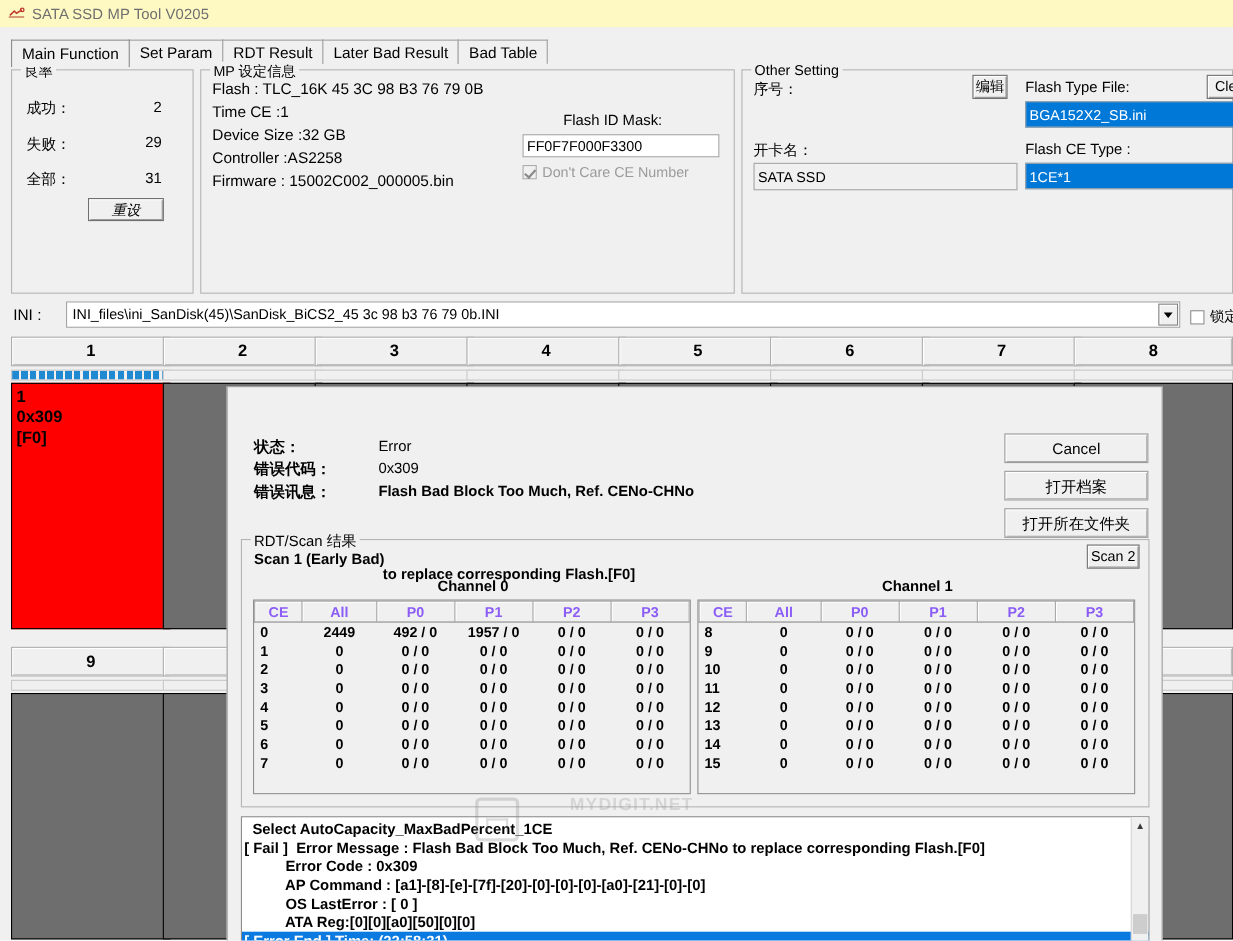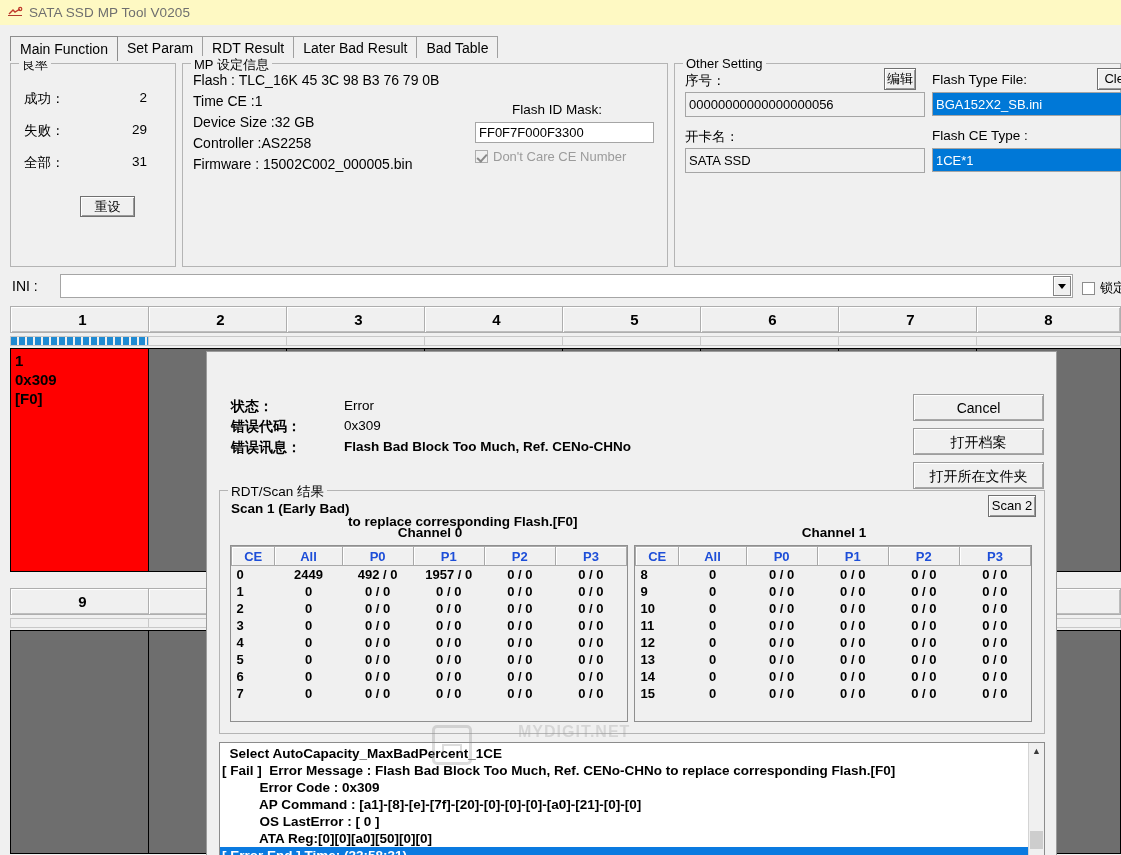--- a/index.html
+++ b/index.html
@@ -394,21 +394,21 @@
     font-size: 13px;
   }
   .ch-table th {
     background: #f0f0f0;
     border: 1px solid #a9a9a9;
     box-shadow: inset 1px 1px 0 #ffffff;
     font-size: 13px;
     font-weight: bold;
     height: 18px;
     padding: 0;
-    color: #1d4ed8;
+    color: #8b5cf6;
   }
   .ch-table td {
     border: none;
     font-size: 13px;
     font-weight: bold;
     height: 17px;
     padding: 0;
     text-align: center;
     color: #000;
   }
@@ -531,21 +531,21 @@
   </div>
 
   <div class="groupbox" id="gb-yield">
     <span class="gb-title">良率</span>
     <span class="yield-row yield-label" style="top:26px;">成功：</span>
     <span class="yield-row yield-val" style="top:26px;">2</span>
     <span class="yield-row yield-label" style="top:58px;">失败：</span>
     <span class="yield-row yield-val" style="top:58px;">29</span>
     <span class="yield-row yield-label" style="top:90px;">全部：</span>
     <span class="yield-row yield-val" style="top:90px;">31</span>
-    <button id="btn-reset" class="btn-sm" style="position:absolute;left:69px;top:132px;width:55px;height:21px;">重设</button>
+    <button id="btn-reset" class="btn-sm" style="position:absolute;left:69px;top:116px;width:69px;height:21px;font-style:italic;">重设</button>
   </div>
 
   <div class="groupbox" id="gb-mpinfo">
     <span class="gb-title">MP 设定信息</span>
     <span class="mp-line" style="top:8px;">Flash : TLC_16K 45 3C 98 B3 76 79 0B</span>
     <span class="mp-line" style="top:29px;">Time CE :1</span>
     <span class="mp-line" style="top:50px;">Device Size :32 GB</span>
     <span class="mp-line" style="top:71px;">Controller :AS2258</span>
     <span class="mp-line" style="top:92px;">Firmware : 15002C002_000005.bin</span>
 
@@ -555,35 +555,35 @@
       <span class="chkbox checked"></span>
       <span>Don't Care CE Number</span>
     </div>
   </div>
 
   <div class="groupbox" id="gb-other">
     <span class="gb-title">Other Setting</span>
 
     <span class="fld-label" style="position:absolute;left:10px;top:8px;">序号：</span>
     <button class="btn-sm" style="position:absolute;left:209px;top:4px;width:32px;height:22px;line-height:20px;">编辑</button>
-    <input class="textbox readonly-gray" type="text" readonly="" style="position: absolute; left: 10px; top: 28px; width: 240px; height: 25px;" value="00000000000000000056">
 
     <span class="fld-label" style="position:absolute;left:10px;top:64px;">开卡名：</span>
     <input class="textbox readonly-gray" type="text" readonly="" style="position: absolute; left: 10px; top: 84px; width: 240px; height: 25px;" value="SATA SSD">
 
     <span class="fld-label" style="position:absolute;left:257px;top:8px;">Flash Type File:</span>
     <button class="btn-sm" style="position:absolute;left:422px;top:4px;width:46px;height:22px;line-height:20px;">Clear</button>
     <input class="textbox sel" type="text" readonly="" style="position: absolute; left: 257px; top: 28px; width: 205px; height: 24px;" value="BGA152X2_SB.ini">
 
     <span class="fld-label" style="position:absolute;left:257px;top:64px;">Flash CE Type :</span>
     <input class="textbox sel" type="text" readonly="" style="position: absolute; left: 257px; top: 84px; width: 205px; height: 24px;" value="1CE*1">
   </div>
 
   <span id="ini-label">INI :</span>
   <div id="ini-combo">
+    <span class="ini-text">INI_files\ini_SanDisk(45)\SanDisk_BiCS2_45 3c 98 b3 76 79 0b.INI</span>
     <span class="arrow-btn">
         <span class="caret-down"></span>
       </span>
   </div>
   <div id="lock-chk">
     <span class="chkbox white"></span>
     <span>锁定</span>
   </div>
 
   <div id="slotgrid">

